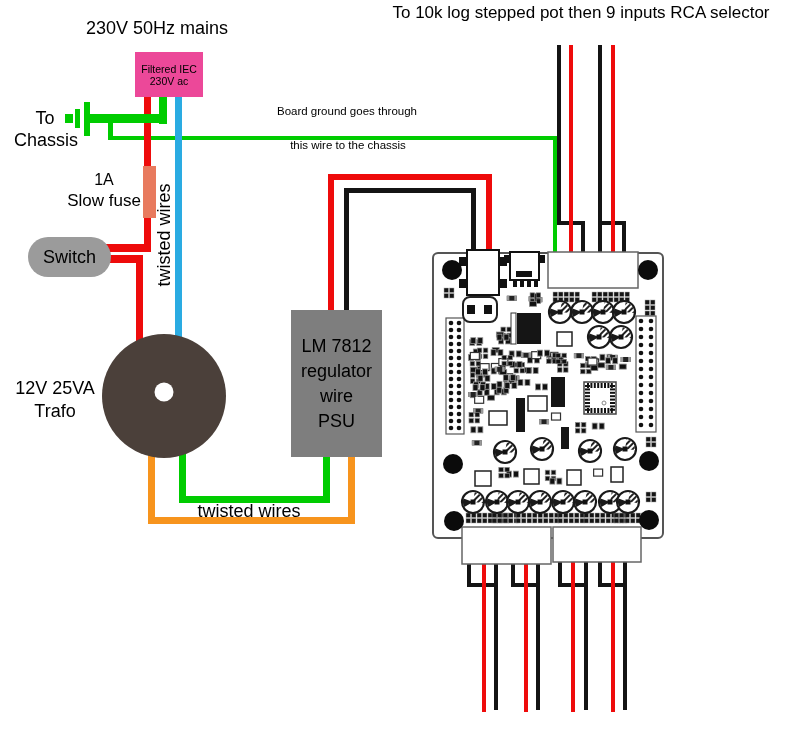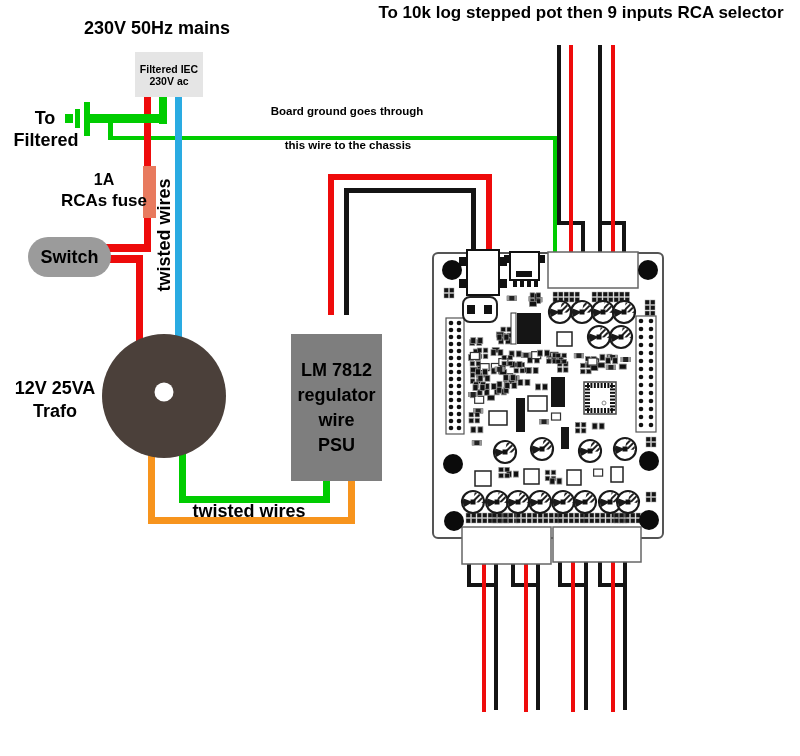--- a/index.html
+++ b/index.html
@@ -1,17 +1,17 @@
 <!DOCTYPE html>
 <html><head>
 <meta charset="utf-8">
 <style>
   html,body{margin:0;padding:0;background:#fff;}
   #stage{position:relative;width:800px;height:752px;background:#fff;overflow:hidden;
-         font-family:"Liberation Sans",sans-serif;font-weight:bold;color:#000;}
+         font-family:"Liberation Sans",sans-serif;font-weight:normal;color:#000;}
   #diagram{position:absolute;left:0;top:0;}
   .lbl{position:absolute;transform:translateX(-50%);white-space:nowrap;line-height:1.05;}
   .lbl.vert{transform:translate(-50%,-50%) rotate(-90deg);}
   .gbox{position:absolute;display:flex;flex-direction:column;align-items:center;justify-content:center;text-align:center;}
 </style>
 </head>
 <body>
 
 <div id="stage">
   <svg id="diagram" width="800" height="756">
@@ -696,34 +696,34 @@
         <circle cx="454" cy="521" r="10" fill="#0b0b0b"></circle>
         <circle cx="649" cy="520" r="10" fill="#0b0b0b"></circle>
       </g>
     </svg>
 
   <div class="lbl" style="left:157px;top:19px;font-size:18px">230V 50Hz mains</div>
   <div class="lbl" style="left:581px;top:4px;font-size:17px">To 10k log stepped pot then 9 inputs RCA selector</div>
   <div class="lbl" style="left:347px;top:105px;font-size:11.5px">Board ground goes through</div>
   <div class="lbl" style="left:348px;top:139px;font-size:11.5px">this wire to the chassis</div>
   <div class="lbl" style="left:45px;top:109px;font-size:18px">To</div>
-  <div class="lbl" style="left:46px;top:131px;font-size:18px">Filtered</div>
+  <div class="lbl" style="left:46px;top:131px;font-size:18px">Chassis</div>
   <div class="lbl" style="left:104px;top:172px;font-size:16px">1A</div>
-  <div class="lbl" style="left:104px;top:192px;font-size:17px">RCAs fuse</div>
+  <div class="lbl" style="left:104px;top:192px;font-size:17px">Slow fuse</div>
   <div class="lbl vert" style="left:164px;top:235px;font-size:18px">twisted wires</div>
   <div class="lbl" style="left:55px;top:379px;font-size:18px">12V 25VA</div>
   <div class="lbl" style="left:55px;top:402px;font-size:18px">Trafo</div>
   <div class="lbl" style="left:249px;top:502px;font-size:18px">twisted wires</div>
 
-  <div class="gbox" style="left: 135px; top: 52px; width: 68px; height: 45px; font-size: 10.5px; background: #e5e5e5;">
+  <div class="gbox" style="left: 135px; top: 52px; width: 68px; height: 45px; font-size: 10.5px; background: #ec4899;">
     <div>Filtered IEC</div>
     <div>230V ac</div>
   </div>
   <div class="gbox" style="left: 28px; top: 237px; width: 83px; height: 40px; font-size: 18px; background: rgb(155, 155, 155); border-radius: 20px;">
     <div>Switch</div>
   </div>
-  <div class="gbox" style="left: 291px; top: 310px; width: 91px; height: 147px; font-size: 18px; line-height: 25px; background: rgb(126, 126, 126); margin-top: 24px;">
+  <div class="gbox" style="left: 291px; top: 310px; width: 91px; height: 147px; font-size: 18px; line-height: 25px; background: rgb(126, 126, 126);">
     <div>LM 7812</div>
     <div>regulator</div>
     <div>wire</div>
     <div>PSU</div>
   </div>
 </div>
 
 </body></html>

